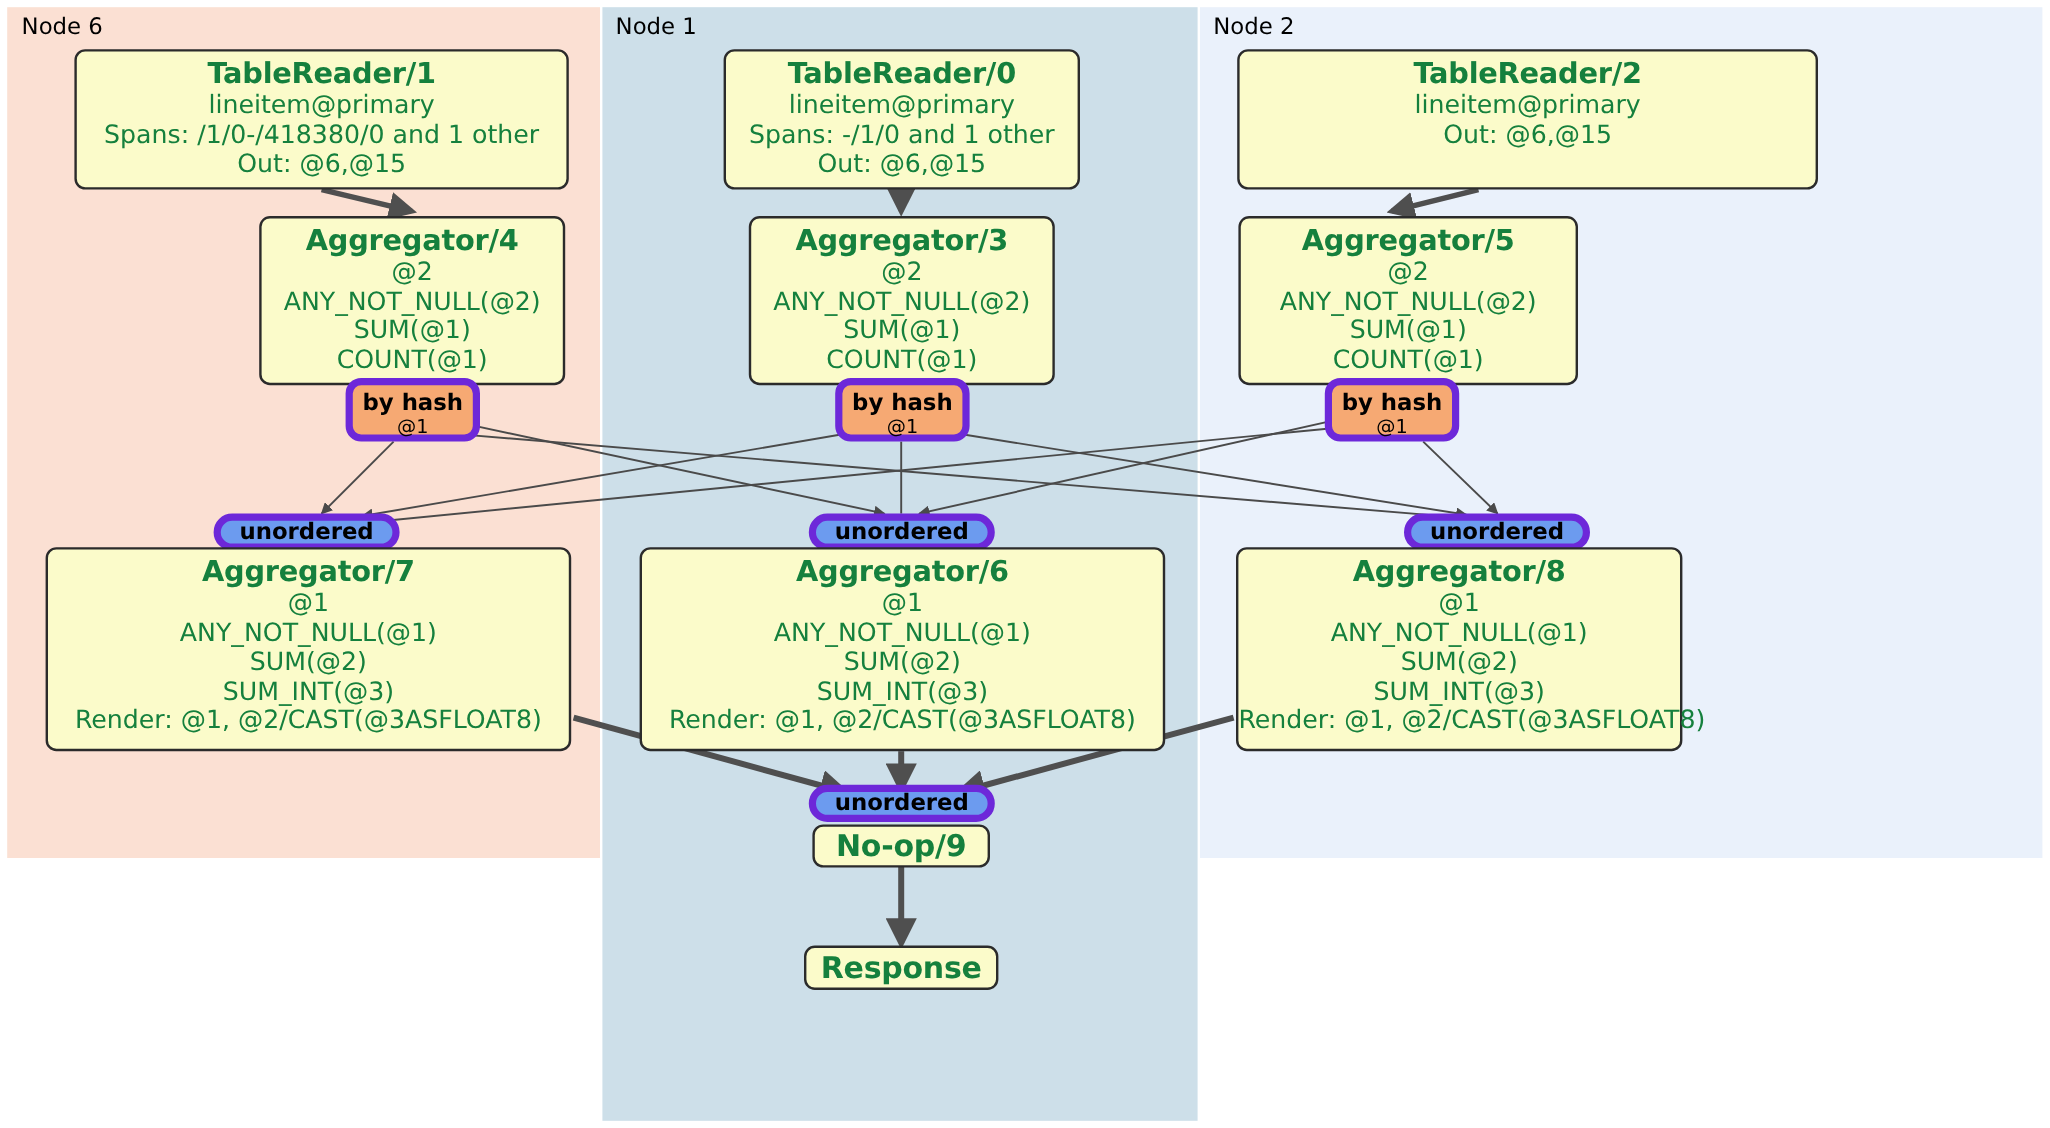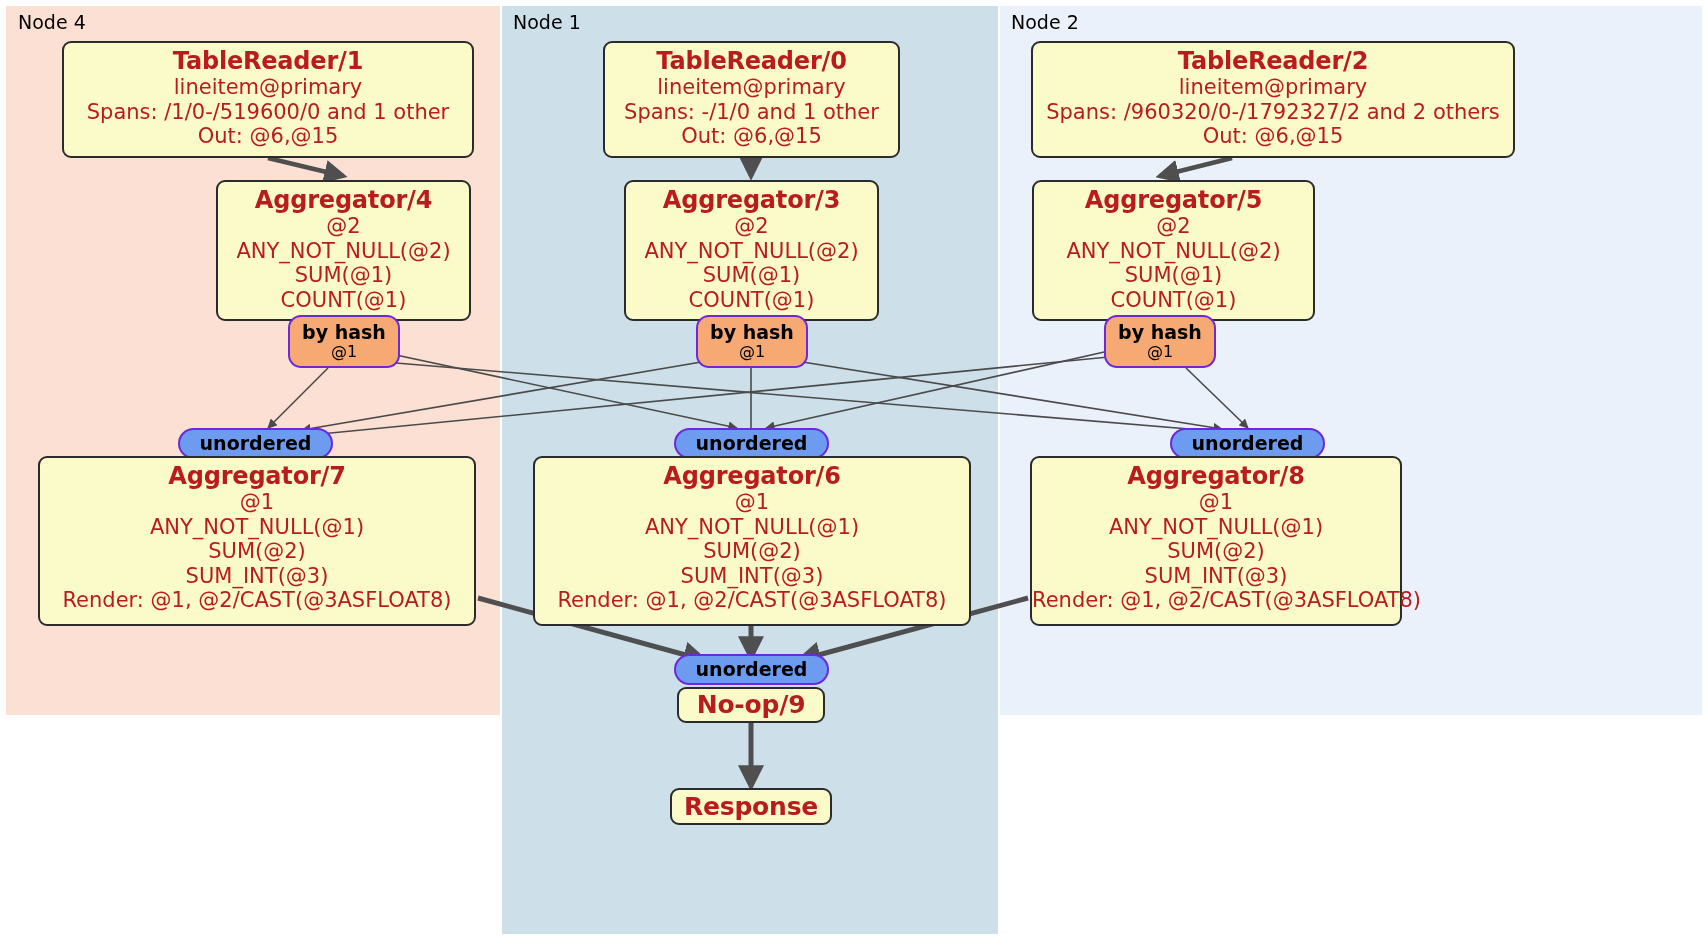--- a/index.html
+++ b/index.html
@@ -39,21 +39,21 @@
   }
   .proc-box {
     position: absolute;
     box-sizing: border-box;
     background: #fbfbca;
     border: 2px solid #2b2b2b;
     border-radius: 9px;
     text-align: center;
     padding-top: 4px;
     line-height: 1.17;
-    color: #b91c1c;
+    color: #15803d;
   }
   .proc-title {
     font-weight: bold;
     font-size: 24px;
     letter-spacing: -0.2px;
     white-space: nowrap;
   }
   .proc-line {
     font-size: 21px;
     white-space: nowrap;
@@ -63,21 +63,21 @@
     align-items: center;
     justify-content: center;
     padding-top: 0;
   }
   .compact-box .proc-title {
     font-size: 25px;
   }
   .pill {
     position: absolute;
     box-sizing: border-box;
-    border: 2px solid #6d28d9;
+    border: 6px solid #6d28d9;
     text-align: center;
     color: #000000;
     line-height: 1.08;
   }
   .pill-hash {
     background: #f6a973;
     border-radius: 13px;
   }
   .pill-unordered {
     background: #6c9bef;
@@ -98,21 +98,21 @@
 </style>
 </head>
 <body>
 
 <div id="canvas">
 
   <div class="node-region" style="left:6px; top:6px; width:494px; height:709px; background:#fbe0d3;"></div>
   <div class="node-region" style="left:502px; top:6px; width:496px; height:928px; background:#cddfe9;"></div>
   <div class="node-region" style="left:1000px; top:6px; width:702px; height:709px; background:#eaf1fb;"></div>
 
-  <div class="node-region-label" style="left:18px; top:11px;">Node 4</div>
+  <div class="node-region-label" style="left:18px; top:11px;">Node 6</div>
   <div class="node-region-label" style="left:513px; top:11px;text-align:center;">Node 1</div>
   <div class="node-region-label" style="left:1011px; top:11px;">Node 2</div>
 
   <svg class="layer" viewBox="0 0 1708 940">
     <defs>
       <marker id="arrow-thin" viewBox="0 0 10 10" refX="9" refY="5" markerWidth="6" markerHeight="6" orient="auto-start-reverse">
         <path d="M 0 0 L 10 5 L 0 10 z" fill="#4a4a4a"></path>
       </marker>
       <marker id="arrow-thick" viewBox="0 0 10 10" refX="8" refY="5" markerWidth="5.2" markerHeight="5.2" orient="auto-start-reverse">
         <path d="M 0 0 L 10 5 L 0 10 z" fill="#4f4f4f"></path>
@@ -170,35 +170,34 @@
     </g>
 
     <g>
       <line x1="751" y1="722" x2="751" y2="786" stroke="#4f4f4f" stroke-width="5" marker-end="url(#arrow-thick)"></line>
     </g>
   </svg>
 
   <div class="proc-box" style="left:62px; top:41px; width:412px; height:117px;">
     <div class="proc-title">TableReader/1</div>
     <div class="proc-line">lineitem@primary</div>
-    <div class="proc-line">Spans: /1/0-/519600/0 and 1 other</div>
+    <div class="proc-line">Spans: /1/0-/418380/0 and 1 other</div>
     <div class="proc-line">Out: @6,@15</div>
   </div>
 
   <div class="proc-box" style="left:603px; top:41px; width:297px; height:117px;">
     <div class="proc-title">TableReader/0</div>
     <div class="proc-line">lineitem@primary</div>
     <div class="proc-line">Spans: -/1/0 and 1 other</div>
     <div class="proc-line">Out: @6,@15</div>
   </div>
 
   <div class="proc-box" style="left:1031px; top:41px; width:484px; height:117px;">
     <div class="proc-title">TableReader/2</div>
     <div class="proc-line">lineitem@primary</div>
-    <div class="proc-line">Spans: /960320/0-/1792327/2 and 2 others</div>
     <div class="proc-line">Out: @6,@15</div>
   </div>
 
   <div class="proc-box" style="left:216px; top:180px; width:255px; height:141px;">
     <div class="proc-title">Aggregator/4</div>
     <div class="proc-line">@2</div>
     <div class="proc-line">ANY_NOT_NULL(@2)</div>
     <div class="proc-line">SUM(@1)</div>
     <div class="proc-line">COUNT(@1)</div>
   </div>

